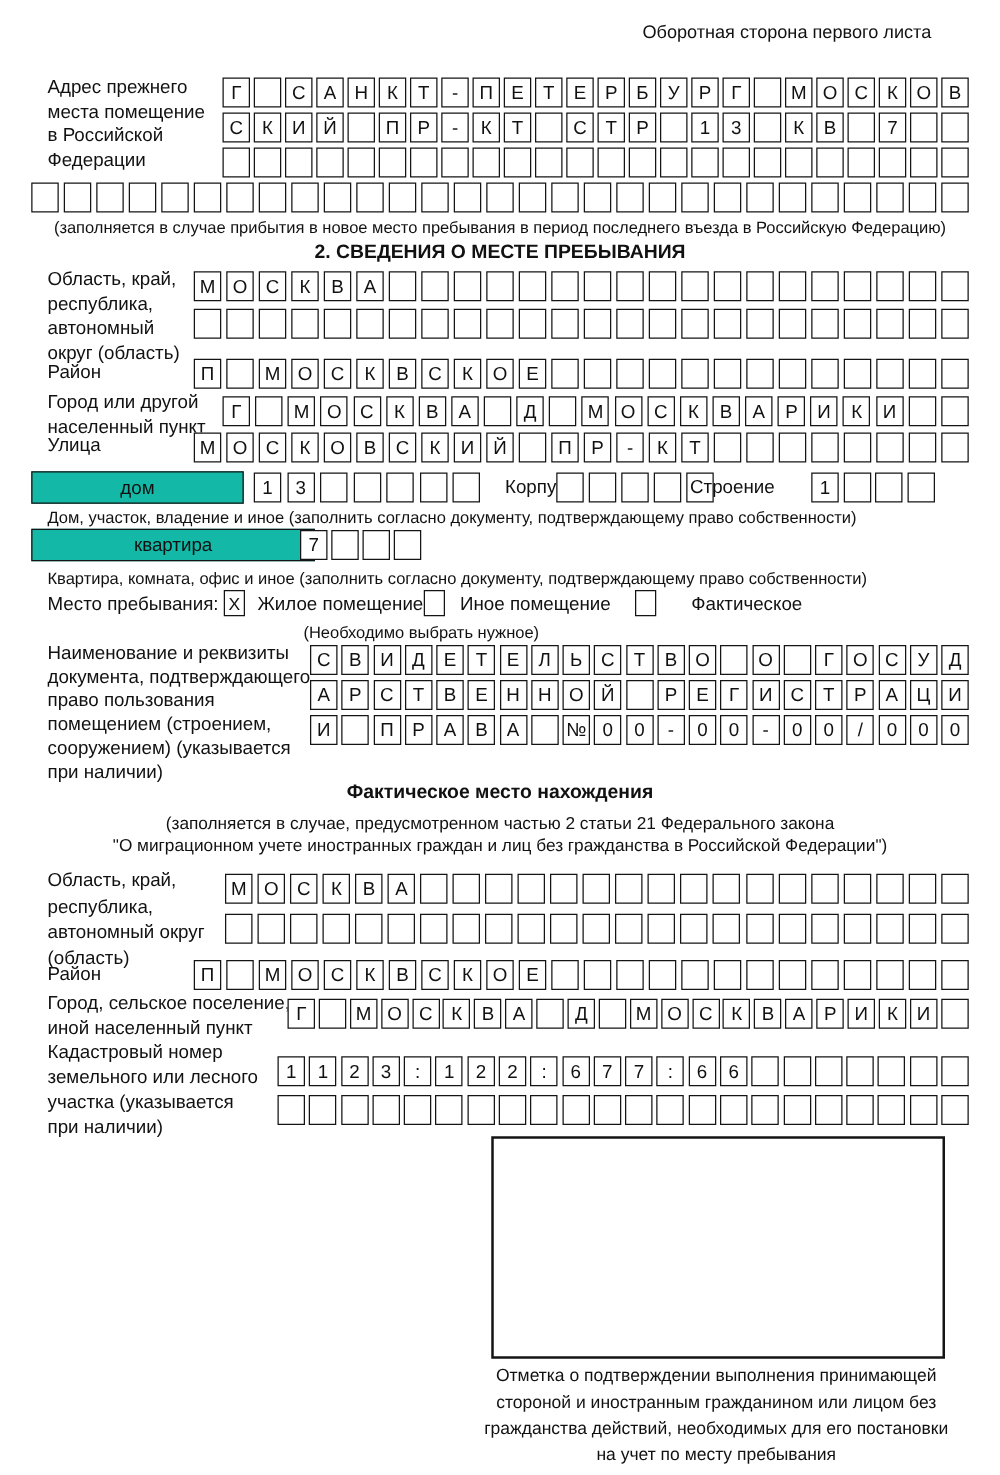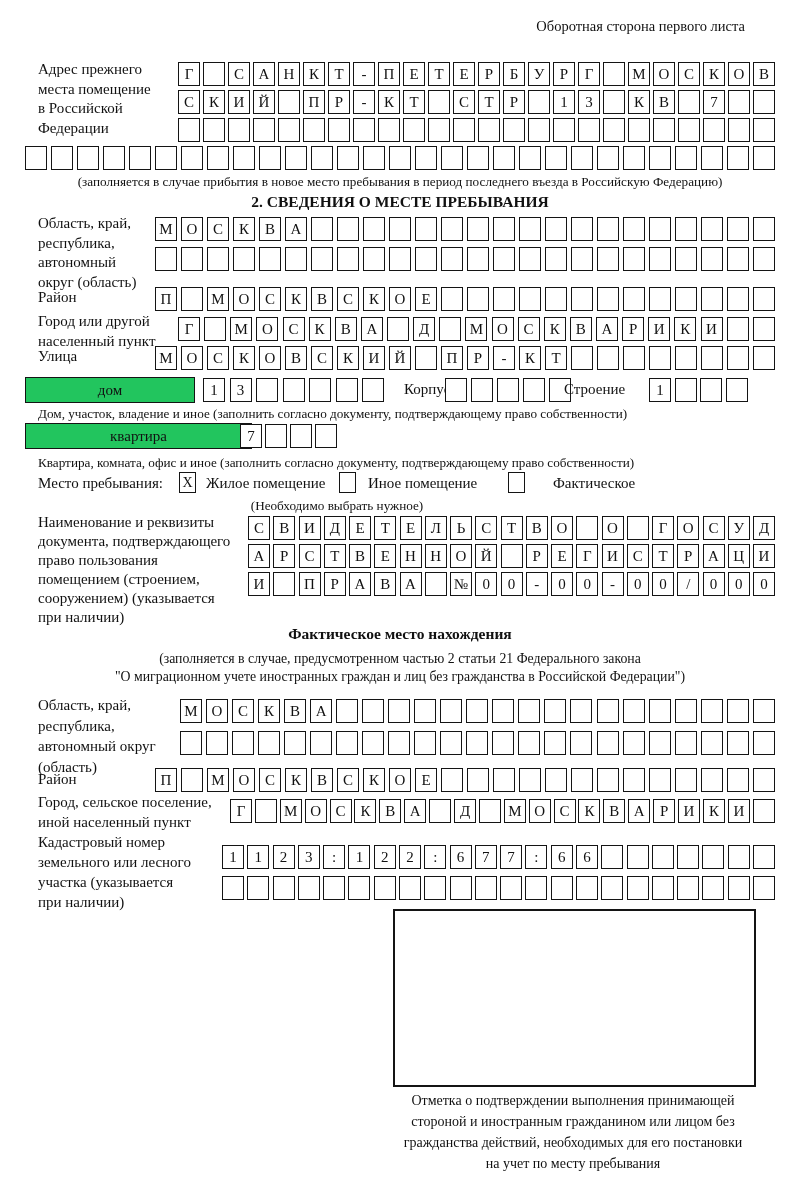--- a/index.html
+++ b/index.html
@@ -1,26 +1,26 @@
 <!DOCTYPE html>
 <html><head>
 <meta charset="utf-8">
 <style>
   html,body{margin:0;padding:0;background:#fff;}
   .page{position:relative;width:800px;height:1180px;background:#ffffff;
-        font-family:Liberation Serif, serif;color:#111;overflow:hidden;}
+        font-family:Liberation Sans, sans-serif;color:#111;overflow:hidden;}
   .lbl{position:absolute;font-size:15px;line-height:19.5px;white-space:pre-line;}
   .cap{position:absolute;font-size:13.2px;line-height:17px;}
   .center{left:0;width:800px;text-align:center;}
   .bold{font-weight:bold;}
   .cellrow{position:absolute;display:flex;justify-content:space-between;}
   .cell{flex:none;width:22px;height:24px;border:1.7px solid #141414;box-sizing:border-box;
         display:flex;align-items:center;justify-content:center;font-size:15px;background:#fff;}
   .widebox{position:absolute;height:26px;border:1.7px solid #141414;box-sizing:border-box;
-        display:flex;align-items:center;justify-content:center;font-size:15px;background:#22c55e;}
+        display:flex;align-items:center;justify-content:center;font-size:15px;background:#14b8a6;}
   .chk{position:absolute;width:17px;height:21px;border:1.7px solid #141414;box-sizing:border-box;
         display:flex;align-items:center;justify-content:center;font-size:14px;background:#fff;}
   .stamp-box{position:absolute;border:2px solid #141414;background:#fff;}
 </style>
 </head>
 <body>
 
 <div class="page">
 
   <div class="cap" style="top:18px;right:55px;font-size:14.5px">Оборотная сторона первого листа</div>
@@ -294,21 +294,21 @@
       <span class="cell"></span>
     </div>
   <div class="lbl" style="left:404px;top:380px">Корпус</div>
   <div class="cellrow" style="left:445px;top:378px;width:126px">
       <span class="cell"></span>
       <span class="cell"></span>
       <span class="cell"></span>
       <span class="cell"></span>
       <span class="cell"></span>
     </div>
-  <div class="lbl" style="left:564px;top:380px">Строение</div>
+  <div class="lbl" style="left:552px;top:380px">Строение</div>
   <div class="cellrow" style="left:649px;top:378px;width:99px">
       <span class="cell">1</span>
       <span class="cell"></span>
       <span class="cell"></span>
       <span class="cell"></span>
     </div>
   <div class="cap" style="left:38px;top:405px">Дом, участок, владение и иное (заполнить согласно документу, подтверждающему право собственности)</div>
 
   <div class="widebox" style="left:25px;top:423px;width:227px">квартира</div>
   <div class="cellrow" style="left:240px;top:424px;width:97px">

